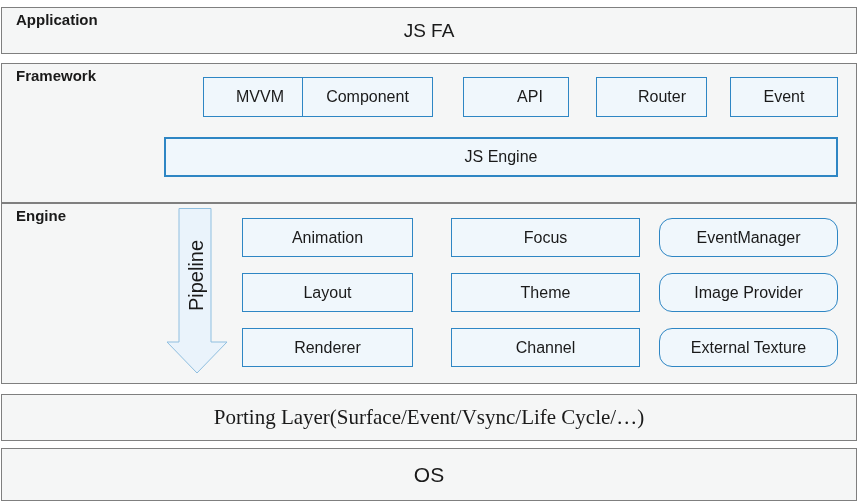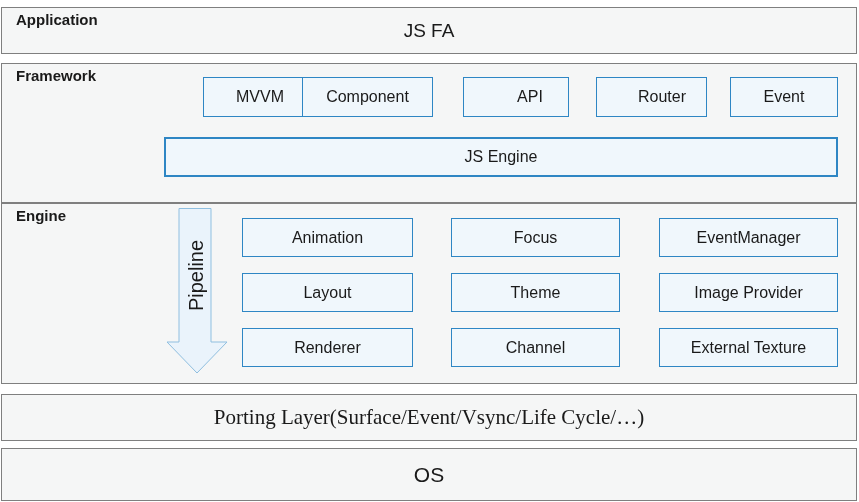--- a/index.html
+++ b/index.html
@@ -43,22 +43,22 @@
   
   .fw { top: 13px; height: 40px; }
   #box-mvvm      { left: 162px; width: 114px; margin-left: 39px; }
   #box-component { left: 300px; width: 131px; }
   #box-api       { left: 461px; width: 106px; padding-left: 28px; }
   #box-router    { left: 594px; width: 111px; padding-left: 21px; }
   #box-event     { left: 728px; width: 108px; }
   #box-js-engine { left: 162px; top: 73px; width: 674px; height: 40px; border-width: 2px; }
   
   .eg-c1 { left: 240px; width: 171px; }
-  .eg-c2 { left: 449px; width: 169px; }
-  .eg-c3 { left: 657px; width: 179px; }
+  .eg-c2 { left: 449px; width: 189px; }
+  .eg-c3 { left: 657px; width: 179px; border-radius: 13px; }
   .eg-r1 { top: 14px;  height: 39px; }
   .eg-r2 { top: 69px;  height: 39px; }
   .eg-r3 { top: 124px; height: 39px; }
   
   #pipeline-arrow { position: absolute; left: 164px; top: 4px; }
   #pipeline-label-wrap {
     position: absolute; left: 164px; top: 4px; width: 62px; height: 134px;
     display: flex; align-items: center; justify-content: center;
   }
   #pipeline-label-wrap span {

